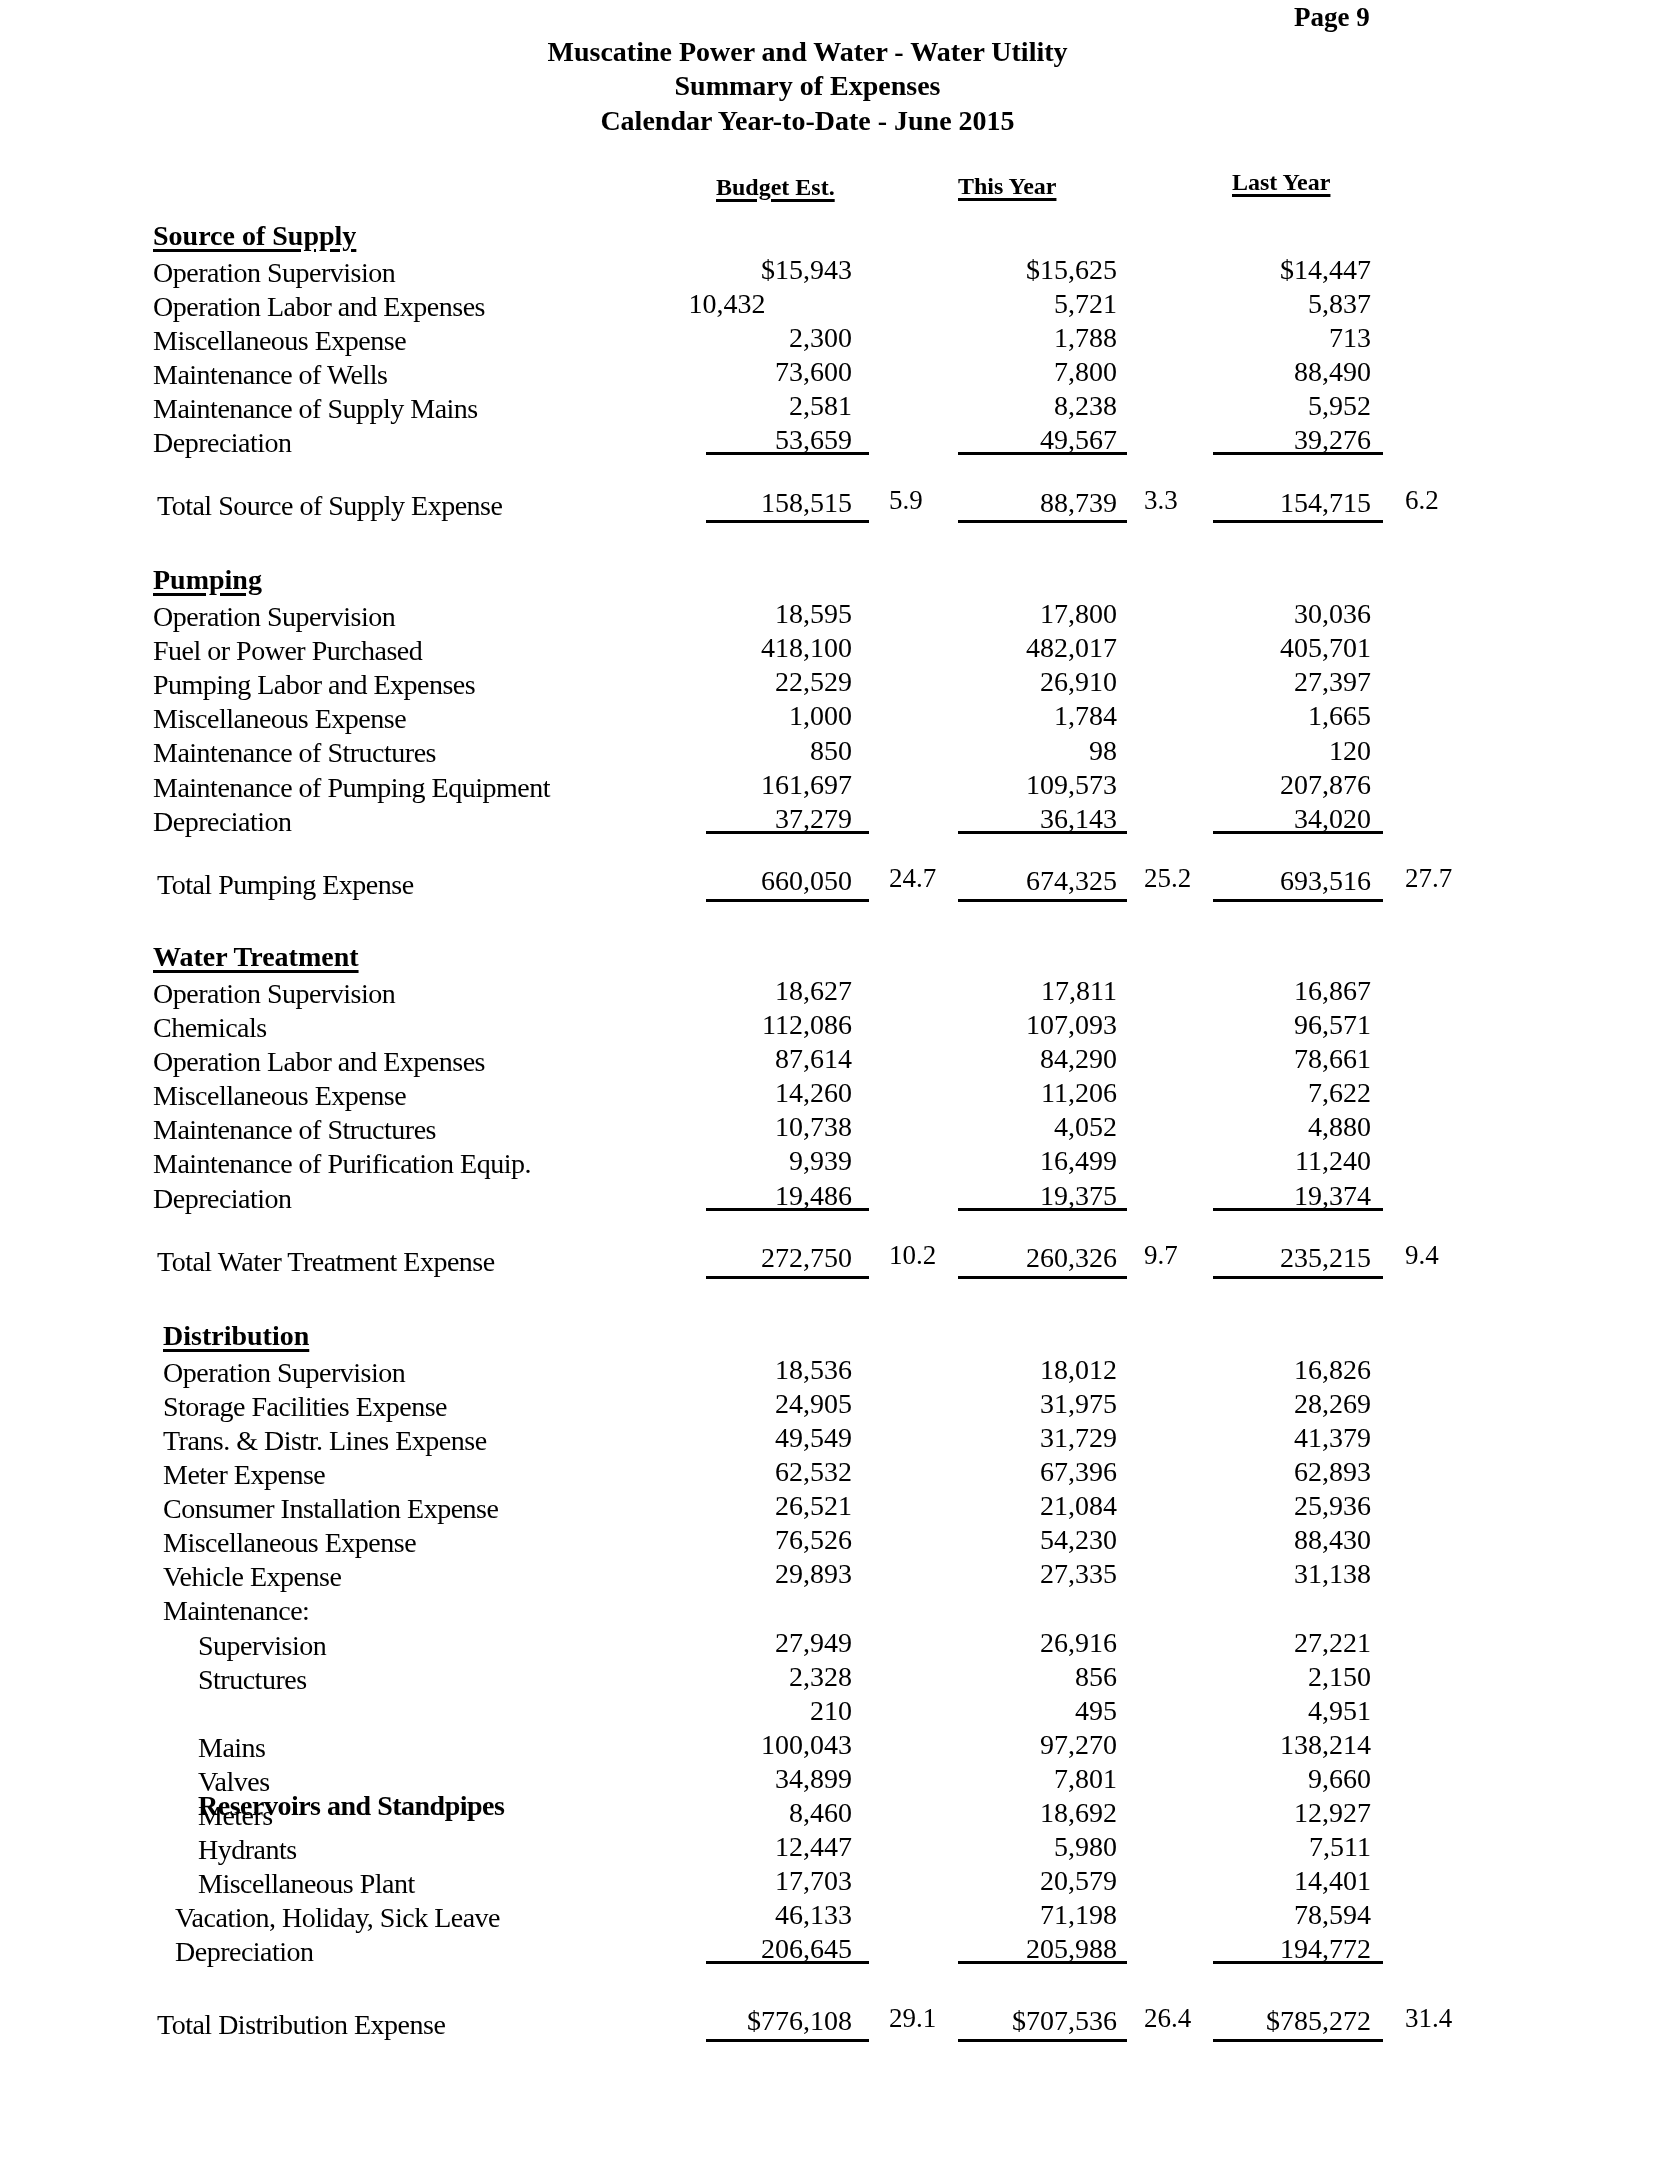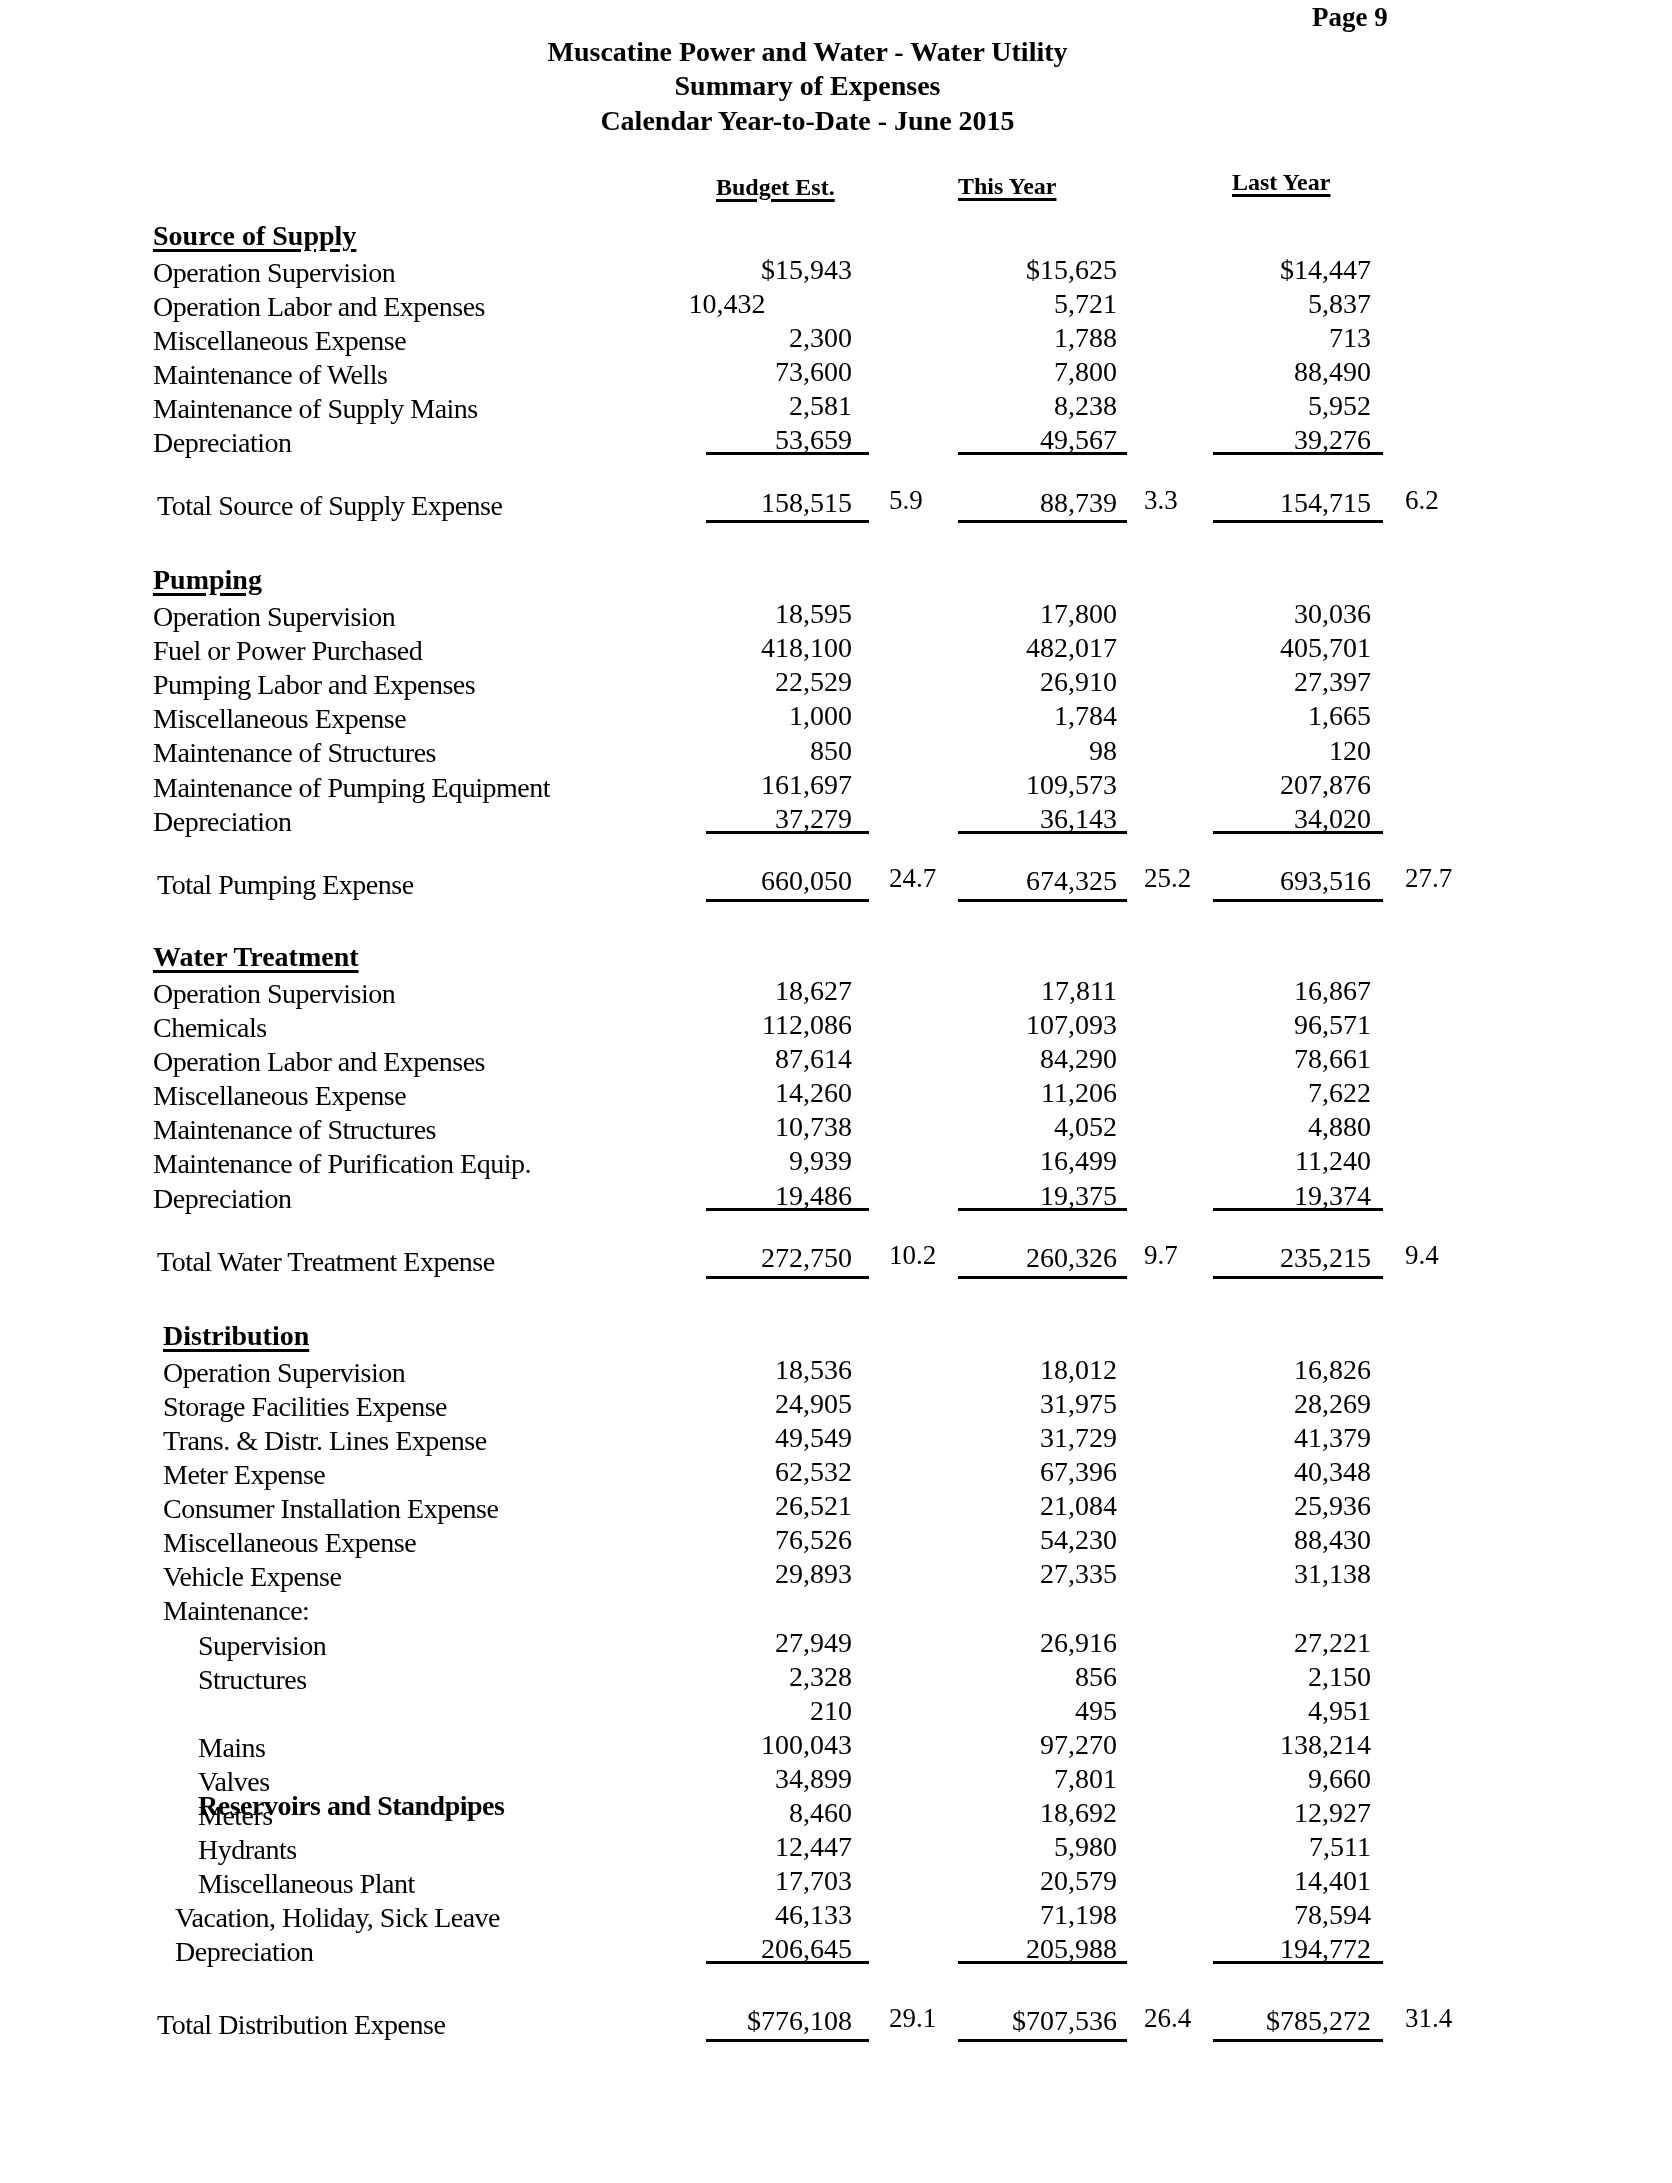--- a/index.html
+++ b/index.html
@@ -1,19 +1,19 @@
 <!DOCTYPE html>
 <html style="font-size:8px"><head>
 <meta charset="utf-8">
 <style>
   html, body { margin:0; padding:0; background:#ffffff; }
   body { width:1673px; height:2183px; position:relative; overflow:hidden;
          font-family:"Liberation Serif", "DejaVu Serif", serif; color:#000; }
   .abs { position:absolute; white-space:nowrap; }
-  .page-num { left:1294px; top:2px; font-size:27px; font-weight:bold;margin-left:18px; }
+  .page-num { left:1294px; top:2px; font-size:27px; font-weight:bold; }
   .title { left:0; width:1615px; text-align:center; font-size:28px; font-weight:bold; }
   .colhead { font-size:24px; font-weight:bold; text-decoration:underline; text-underline-offset:4px; text-decoration-thickness:2.5px; }
   .sec { font-size:28px; font-weight:bold; text-decoration:underline; text-underline-offset:4px; text-decoration-thickness:2.5px; }
   .lbl { font-size:28px; font-weight:normal; letter-spacing:-0.5px; }
   .num { font-size:28px; text-align:right; width:178px; }
   .pct { font-size:27px; }
   .rule { position:absolute; height:3px; background:#000; }
 </style>
 </head>
 <body>
@@ -161,21 +161,21 @@
       <div class="abs num" style="left: 674px; top: 1388px;">24,905</div>
       <div class="abs num" style="left: 939px; top: 1388px; text-align: right;">31,975</div>
       <div class="abs num" style="left: 1193px; top: 1388px;">28,269</div>
       <div class="abs lbl" style="left: 163px; top: 1425px;">Trans. &amp; Distr. Lines Expense</div>
       <div class="abs num" style="left: 674px; top: 1422px;">49,549</div>
       <div class="abs num" style="left: 939px; top: 1422px;">31,729</div>
       <div class="abs num" style="left: 1193px; top: 1422px;">41,379</div>
       <div class="abs lbl" style="left: 163px; top: 1459px;">Meter Expense</div>
       <div class="abs num" style="left: 674px; top: 1456px;">62,532</div>
       <div class="abs num" style="left: 939px; top: 1456px;">67,396</div>
-      <div class="abs num" style="left: 1193px; top: 1456px;">40,348</div>
+      <div class="abs num" style="left: 1193px; top: 1456px;">62,893</div>
       <div class="abs lbl" style="left: 163px; top: 1493px;">Consumer Installation Expense</div>
       <div class="abs num" style="left: 674px; top: 1490px;">26,521</div>
       <div class="abs num" style="left: 939px; top: 1490px;">21,084</div>
       <div class="abs num" style="left: 1193px; top: 1490px;">25,936</div>
       <div class="abs lbl" style="left: 163px; top: 1527px;">Miscellaneous Expense</div>
       <div class="abs num" style="left: 674px; top: 1524px;">76,526</div>
       <div class="abs num" style="left: 939px; top: 1524px;">54,230</div>
       <div class="abs num" style="left: 1193px; top: 1524px;">88,430</div>
       <div class="abs lbl" style="left: 163px; top: 1561px;">Vehicle Expense</div>
       <div class="abs num" style="left: 674px; top: 1558px;">29,893</div>

